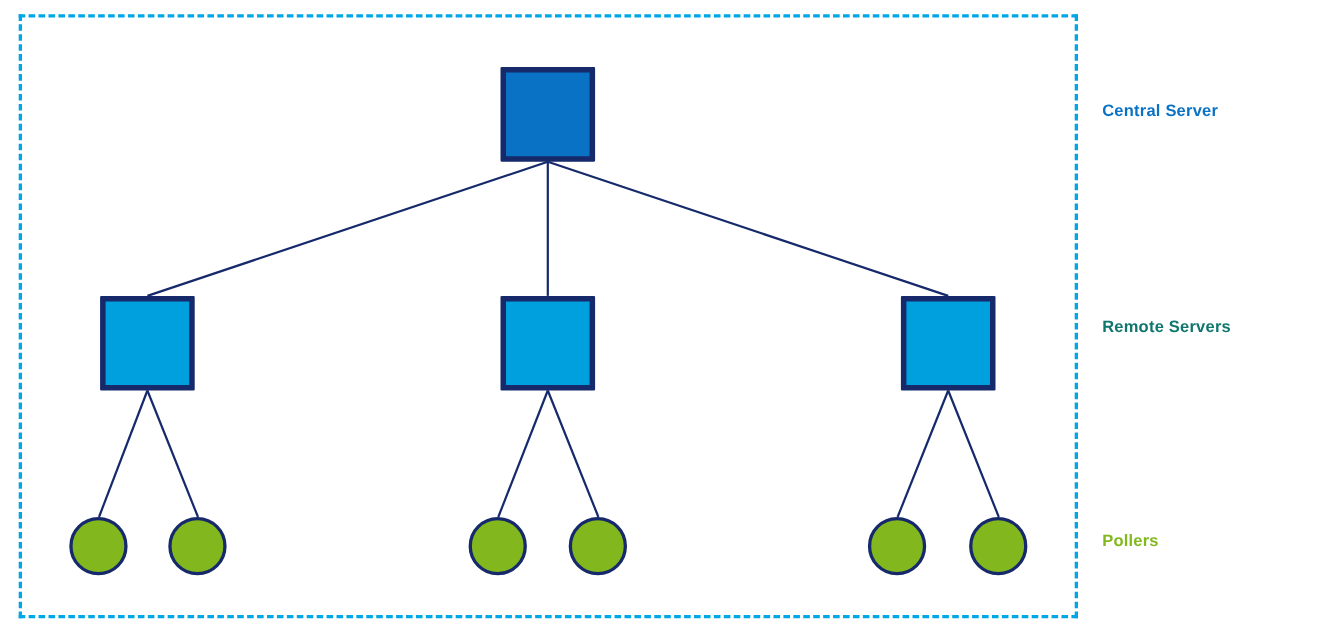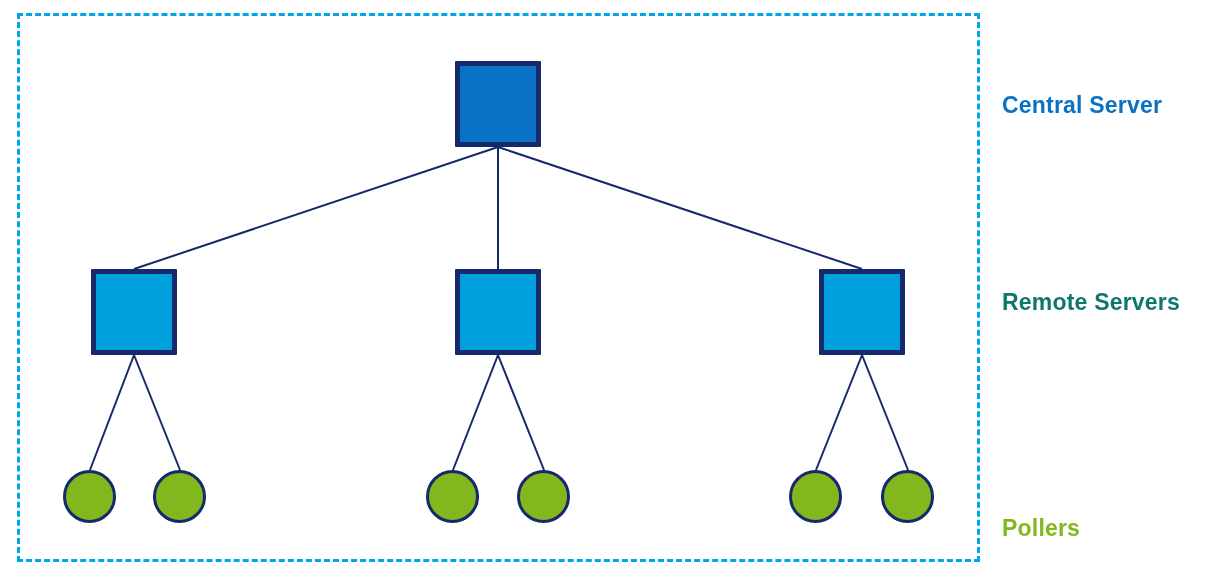--- a/index.html
+++ b/index.html
@@ -67,40 +67,39 @@
     background: #82b81e;
   }
   .node-poller.p0 { left: 63px;  top: 470px; }
   .node-poller.p1 { left: 153px; top: 470px; }
   .node-poller.p2 { left: 426px; top: 470px; }
   .node-poller.p3 { left: 517px; top: 470px; }
   .node-poller.p4 { left: 789px; top: 470px; }
   .node-poller.p5 { left: 881px; top: 470px; }
   .tier-label {
     position: absolute;
-    font-size: 23px;
+    font-size: 15px;
     font-weight: bold;
     letter-spacing: 0.2px;
     white-space: nowrap;
   }
   .tier-label.l0 {
     left: 1002px;
     top: 92px;
     color: #0a72c4;
   }
   .tier-label.l1 {
     left: 1002px;
     top: 289px;
     color: #0f766e;
   }
   .tier-label.l2 {
     left: 1002px;
     top: 483px;
     color: #82b81e;
-    margin-top: 32px;
   }
 </style>
 </head>
 <body>
 
 <div id="diagram-root">
 
   <div class="dashed-container"></div>
 
   <svg class="edges" viewBox="0 0 1211 581" xmlns="http://www.w3.org/2000/svg">

